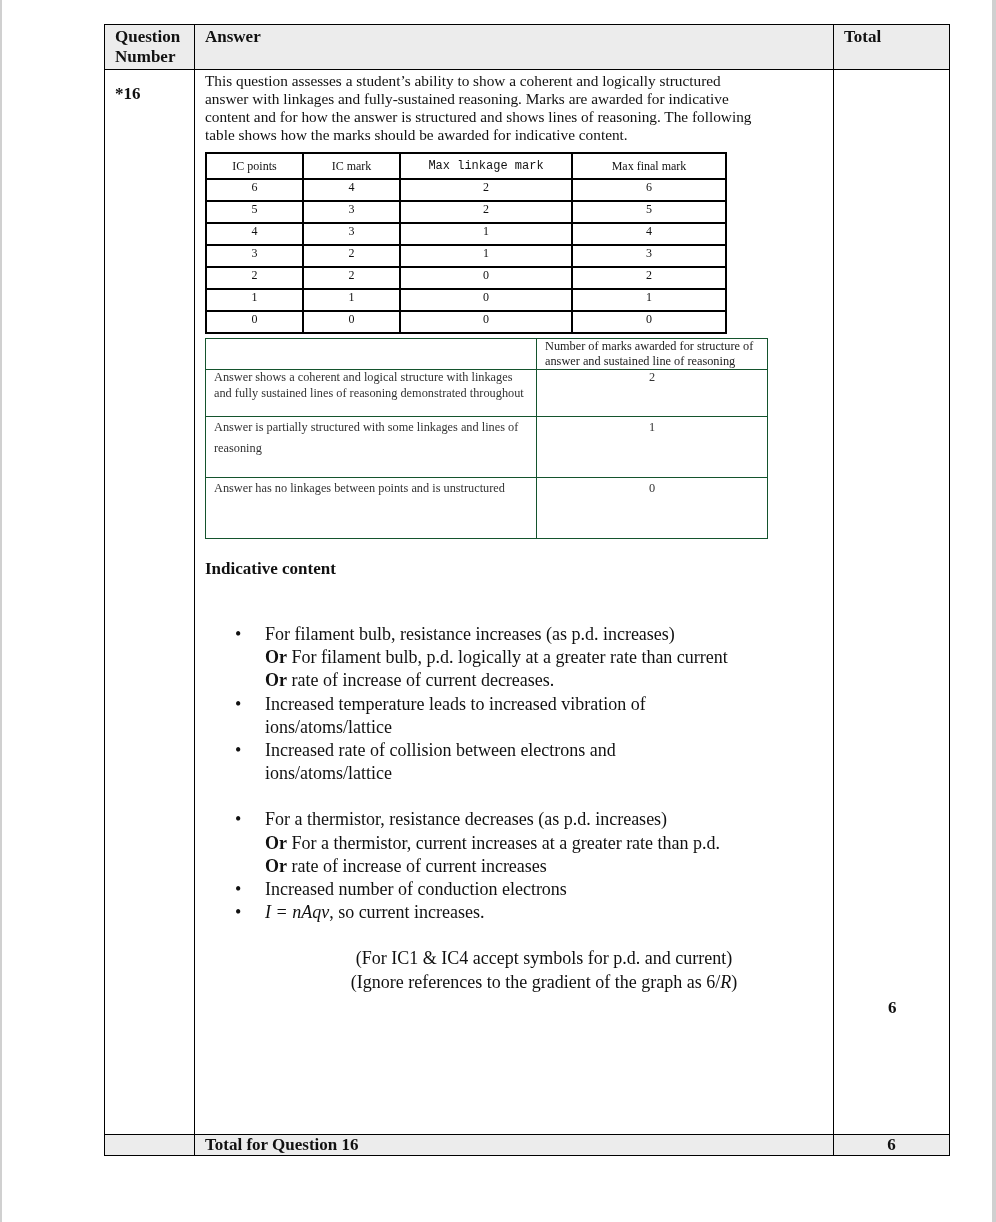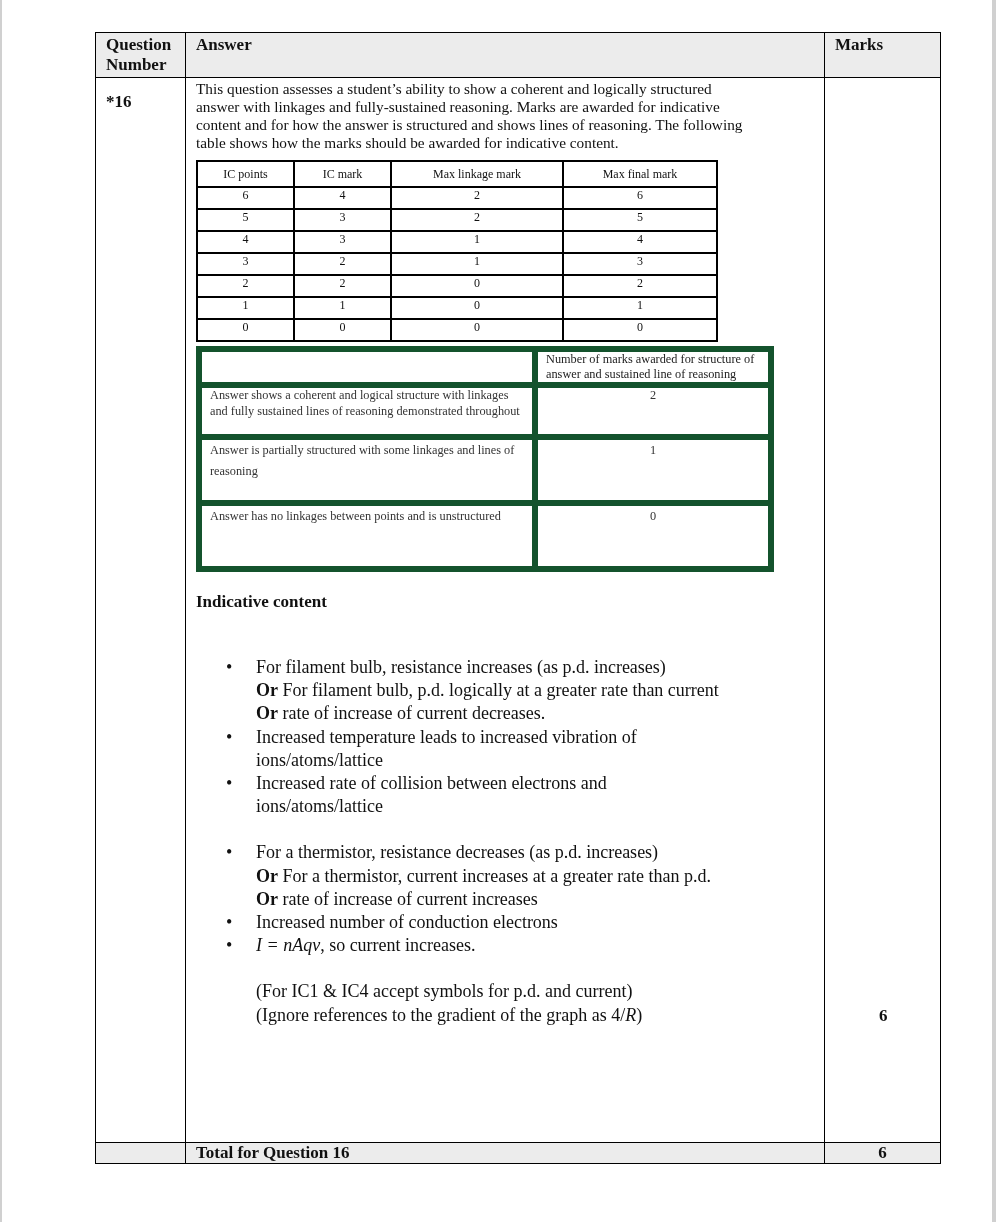--- a/index.html
+++ b/index.html
@@ -6,58 +6,57 @@
   body {
     width: 996px; height: 1222px; position: relative; overflow: hidden;
     background: #ffffff;
     font-family: "Liberation Serif", "DejaVu Serif", serif;
     color: #111;
   }
   .edge-left { position: absolute; left: 0; top: 0; width: 2px; height: 1222px; background: #d0d0d0; }
   .edge-right { position: absolute; right: 0; top: 0; width: 4px; height: 1222px; background: #d0d0d0; }
 
   .outer {
-    position: absolute; left: 95px; top: 24px;
+    position: absolute; left: 104px; top: 24px;
     border-collapse: collapse;
     table-layout: fixed;
-    margin-top: 8px;
   }
   .outer td { border: 1.5px solid #000; vertical-align: top; padding: 0; }
   .hdr td { background: #ececec; height: 42px; }
   .hdr .h { font-weight: bold; font-size: 17px; line-height: 20px; padding: 2px 10px; }
   .body-row td { height: 1064px; }
   .tot td { background: #ececec; height: 20px; }
   .col-q { width: 90px; }
   .col-a { width: 639px; }
   .col-m { width: 116px; }
 
   .qnum { font-weight: bold; font-size: 17px; padding: 14px 10px; }
   .answer { padding: 2px 10px 0 10px; position: relative; }
   .intro { font-size: 15.3px; line-height: 18px; margin: 0; width: 560px; }
 
   .ic-table { border-collapse: collapse; margin-top: 8px; }
   .ic-table th, .ic-table td { border: 2px solid #000; font-weight: normal; font-size: 12px; text-align: center; height: 20px; padding: 0; }
   .ic-table th { height: 24px; border-radius: 8px; }
-  .ic-c1 { width: 95px; } .ic-c2 { width: 95px; } .ic-c3 { width: 170px; } .ic-c4 { width: 152px; }
+  .ic-c1 { width: 95px; } .ic-c2 { width: 95px; } .ic-c3 { width: 170px; font-family: Liberation Mono, monospace; } .ic-c4 { width: 152px; }
 
   .struct-intro { font-size: 15.3px; line-height: 19px; margin: 3px 0 0 0; width: 560px; }
   .st-table { border-collapse: collapse; margin-top: 4px; }
-  .st-table td { border: 6px solid #14532d; font-size: 12.3px; color: #333; padding: 0 8px; }
+  .st-table td { border: 1px solid #14532d; font-size: 12.3px; color: #333; padding: 0 8px; }
   .st-c1 { width: 314px; } .st-c2 { width: 222px; }
   .st-head td { height: 30px; line-height: 15px; }
   .st-head .st-r { color: #222; padding: 0 0 0 8px; }
   .st-r1 td { height: 46px; line-height: 15.5px; }
   .st-r2 td, .st-r3 td { height: 60px; line-height: 21px; font-family: Liberation Serif, serif; }
   .st-mark { text-align: center; }
 
   .ind-title { font-weight: bold; font-size: 17px; margin: 20px 0 0 0; }
   .bullets { list-style: none; margin: 44px 0 0 0; padding: 0; }
   .bullets li { position: relative; padding-left: 60px; font-size: 18px; line-height: 23.2px; }
   .bullets li .dot { position: absolute; left: 30px; top: 0; }
-  .notes { padding-left: 60px; font-size: 18px; line-height: 23.4px; margin-top: 23px; }
+  .notes { padding-left: 60px; font-size: 18px; line-height: 23.4px; margin-top: 23px; text-align: center; }
   .or { font-weight: bold; }
   .it { font-style: italic; }
 
   .mark-val { position: absolute; font-weight: bold; font-size: 17px; }
   .tot-label { font-weight: bold; font-size: 17px; padding: 0 10px; line-height: 20px; }
   .tot-mark { font-weight: bold; font-size: 17px; text-align: center; line-height: 20px; }
 </style>
 </head>
 <body>
 
@@ -72,21 +71,21 @@
     </colgroup>
   <tbody>
       <tr class="hdr">
     <td>
           <div class="h">Question Number</div>
         </td>
     <td>
           <div class="h">Answer</div>
         </td>
     <td>
-          <div class="h">Marks</div>
+          <div class="h">Total</div>
         </td>
   </tr>
   <tr class="body-row">
     <td>
           <div class="qnum">*16</div>
         </td>
     <td>
       <div class="answer">
         <p class="intro">This question assesses a student’s ability to show a coherent and logically structured answer with linkages and fully-sustained reasoning. Marks are awarded for indicative content and for how the answer is structured and shows lines of reasoning. The following table shows how the marks should be awarded for indicative content.</p>
 
@@ -198,21 +197,21 @@
             <span>Increased number of conduction electrons</span>
           </li>
           <li>
             <span class="dot">•</span>
             <span class="it">I = nAqv</span><span>, so current increases.</span>
           </li>
         </ul>
 
         <div class="notes">
           <div>(For IC1 &amp; IC4 accept symbols for p.d. and current)</div>
-          <div><span>(Ignore references to the gradient of the graph as 4/</span><span class="it">R</span><span>)</span></div>
+          <div><span>(Ignore references to the gradient of the graph as 6/</span><span class="it">R</span><span>)</span></div>
         </div>
       </div>
     </td>
     <td style="position:relative;">
       <div class="mark-val" style="left:54px; top:928px;">6</div>
     </td>
   </tr>
   <tr class="tot">
     <td></td>
     <td>

